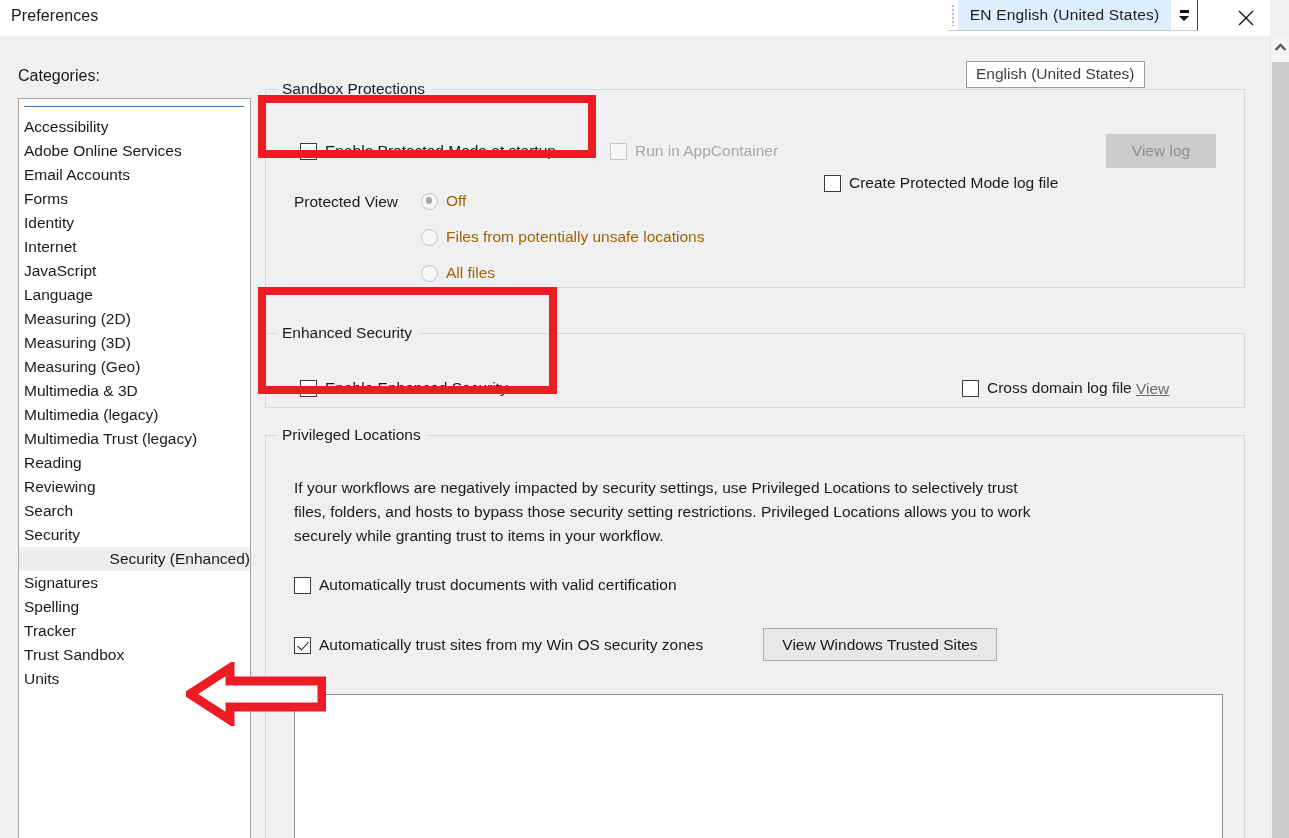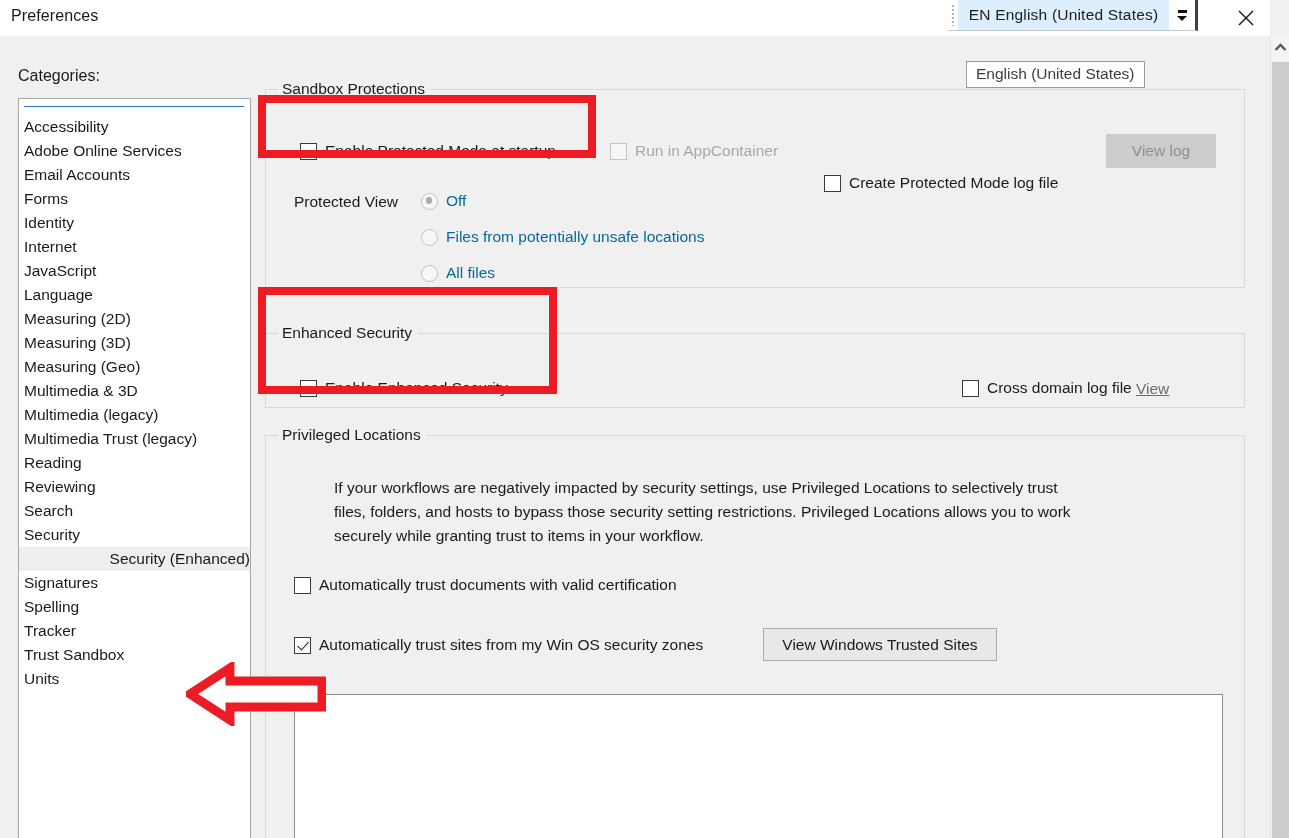--- a/index.html
+++ b/index.html
@@ -34,21 +34,21 @@
     cursor: pointer;
   }
   .close-btn svg { display: block; }
 
   
   .ime-bar {
     position: absolute; left: 948px; top: 0px;
     height: 31px; width: 250px;
     background: #ffffff;
     border-bottom: 1px solid #c9c9c9;
-    border-right: 3px solid #404040;
+    border-right: 1px solid #404040;
     display: flex; align-items: stretch;
   }
   .ime-grip {
     width: 10px; height: 100%;
     display: flex; align-items: center; justify-content: center;
   }
   .ime-grip i {
     display: block; width: 2px; height: 21px;
     background-image: repeating-linear-gradient(to bottom,#b6b6b6 0 2px, transparent 2px 4px);
   }
@@ -167,21 +167,21 @@
     background: #f7f7f7;
     margin-right: 8px; flex: 0 0 auto;
     position: relative;
   }
   .rad.sel .circle::after {
     content: "";
     position: absolute; left: 3.6px; top: 3.6px;
     width: 6.5px; height: 6.5px; border-radius: 50%;
     background: #a9a9a9;
   }
-  .rad.disabled { color: #0369a1; cursor: default; }
+  .rad.disabled { color: #a16207; cursor: default; }
 
   .plabel {
     position: absolute;
     font-size: 15.5px; color: #1a1a1a;
   }
 
   .btn {
     position: absolute;
     border: 1px solid #adadad;
     background: #e8e8e8;
@@ -200,21 +200,20 @@
     font-size: 15.5px; color: #6d6d6d;
     text-decoration: underline;
     cursor: pointer;
   }
 
   .desc {
     position: absolute;
     font-size: 15.5px; color: #1a1a1a;
     line-height: 24px;
     width: 740px;
-    margin-left: 40px;
   }
 
   .whitebox {
     position: absolute;
     background: #ffffff;
     border: 1px solid #8d8d8d;
     border-bottom: none;
   }
 
   

